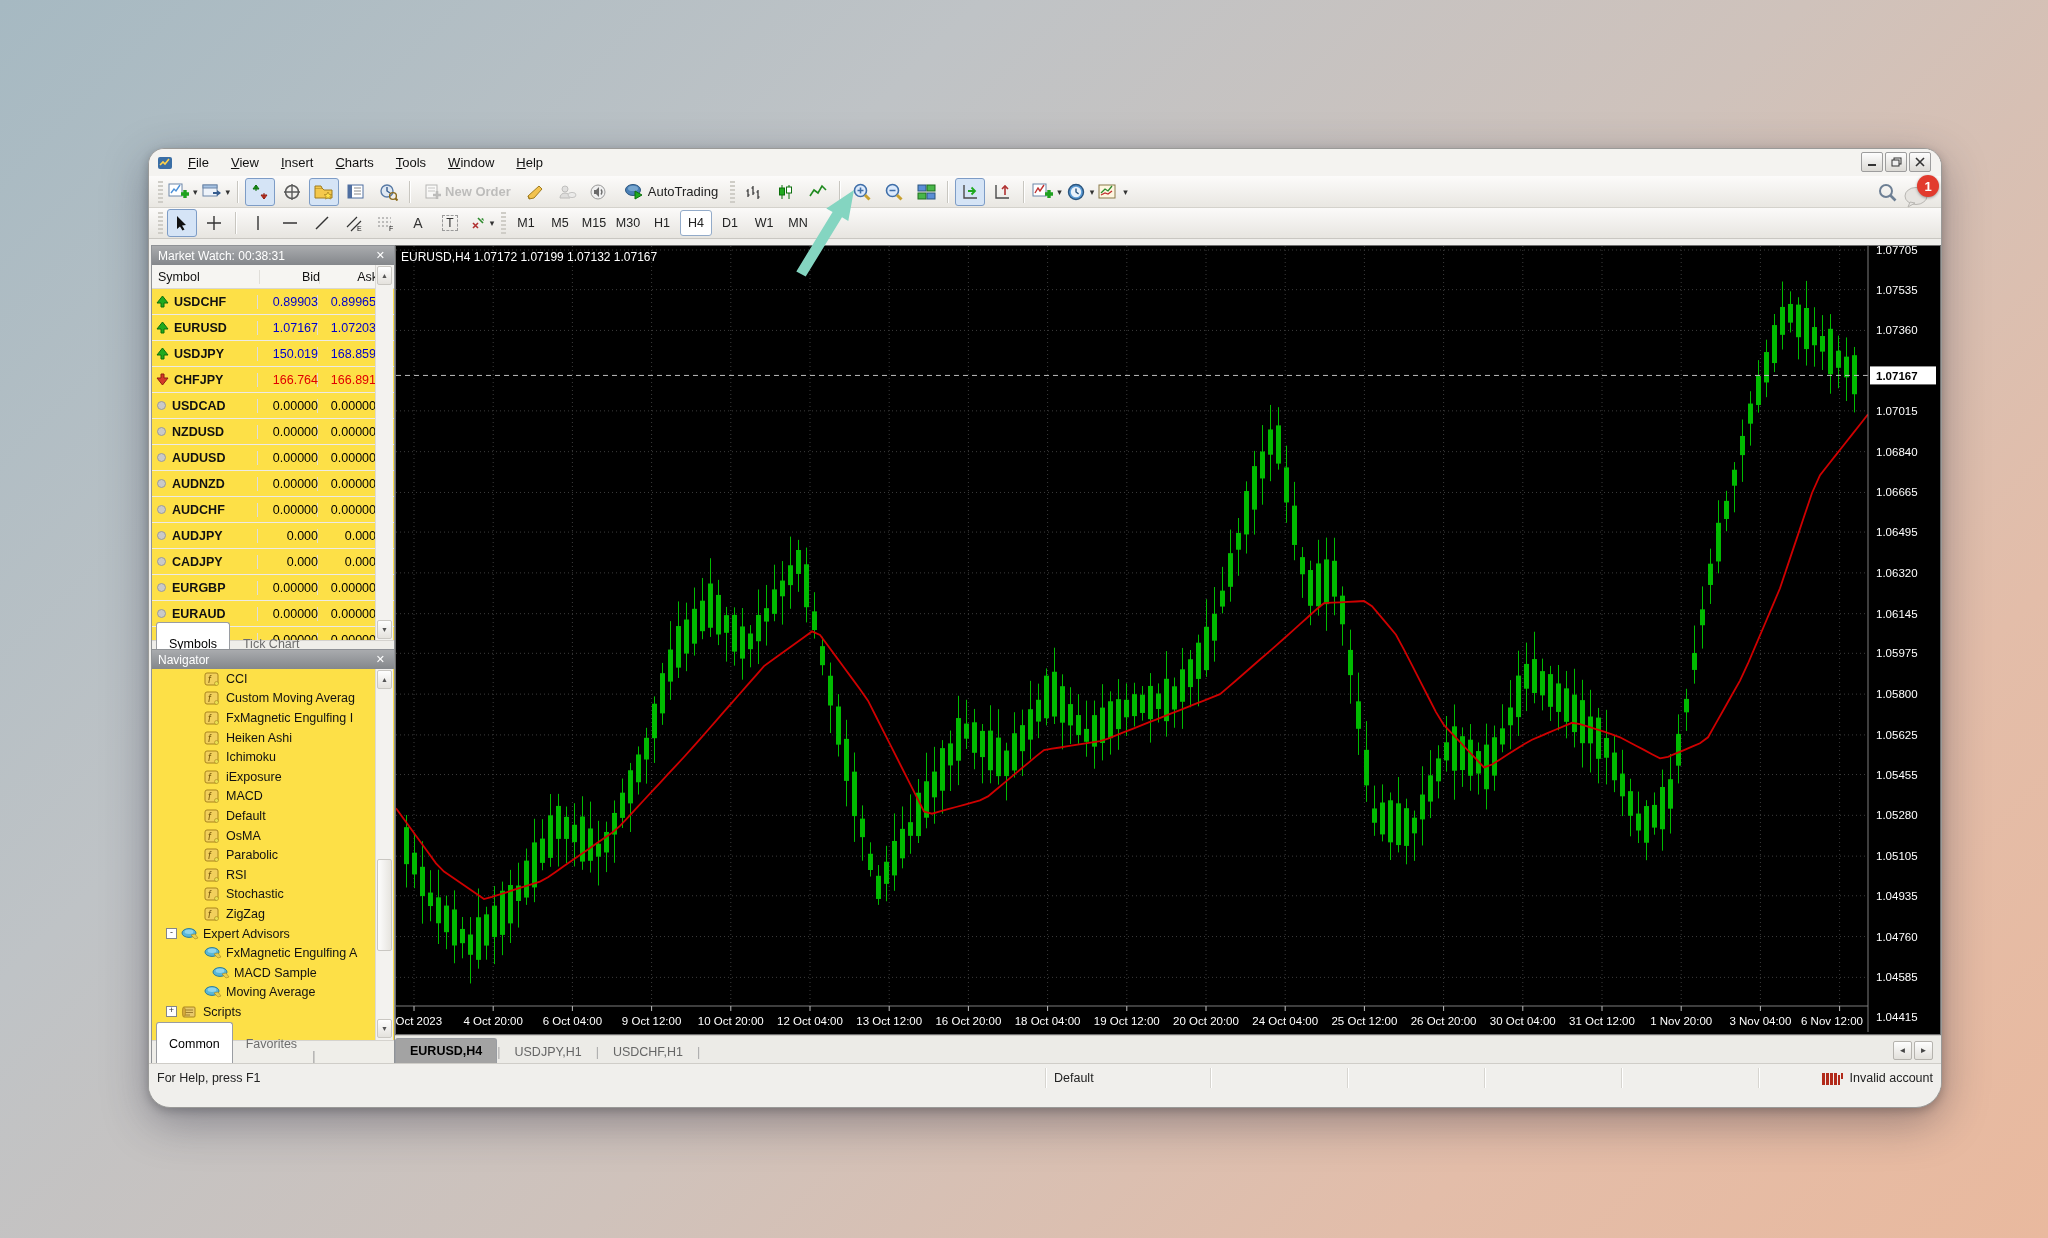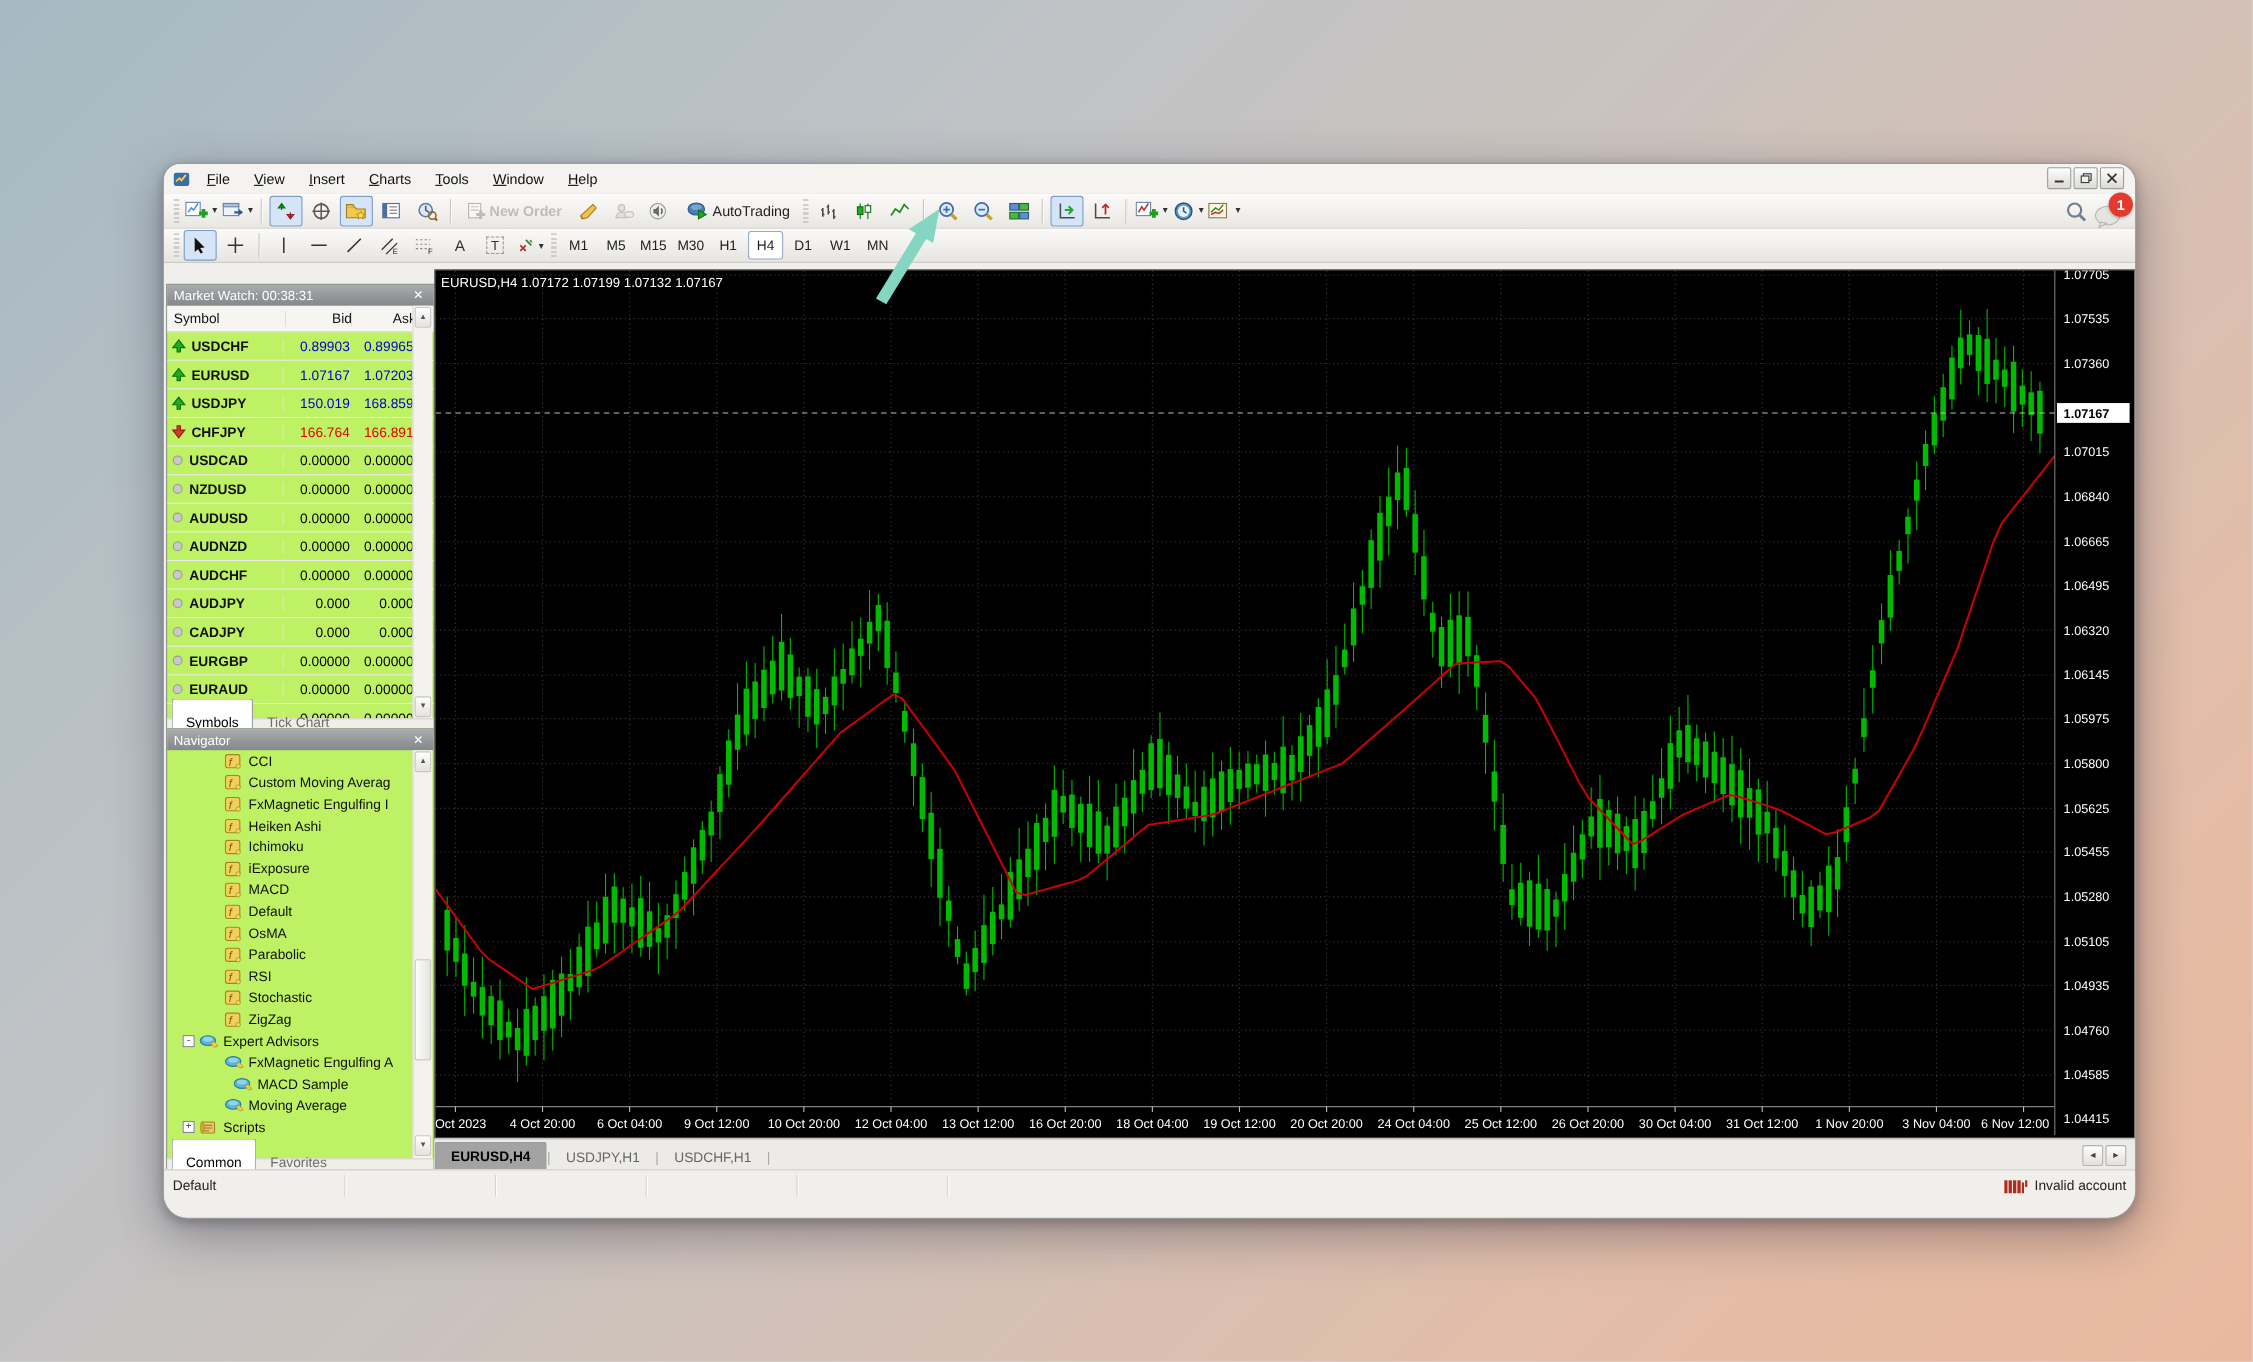--- a/index.html
+++ b/index.html
@@ -29,21 +29,21 @@
   .tb-btn.disabled{opacity:.5;font-weight:bold;}
   .tb-sep{width:1px;height:22px;background:#c8c6c0;border-right:1px solid #fff;margin:0 5px;}
   .tb-handle{width:5px;height:22px;margin:0 3px;
     background:repeating-linear-gradient(180deg,#cfcdc7 0 2px,transparent 2px 4px);}
   .caret{font-size:9px;color:#333;margin-left:1px;}
   .tf-btn{min-width:30px;height:24px;margin:0 1px;border:1px solid transparent;border-radius:3px;
     display:flex;align-items:center;justify-content:center;font-size:12.5px;color:#222;}
   .tf-btn.active{background:#fff;border-color:#93abc9;}
   .ic{display:flex;align-items:center;justify-content:center;}
   
-  .panel{position:absolute;left:2px;width:242px;background:#bef264;border:1px solid #8f9296;margin-top:13px;}
+  .panel{position:absolute;left:2px;width:242px;background:#fde047;border:1px solid #8f9296;}
   .panel-title{height:19px;background:linear-gradient(#a9abae,#84878b);color:#fff;font-size:12px;
     display:flex;align-items:center;padding:0 6px;justify-content:space-between;}
   .panel-x{color:#fff;font-size:11px;padding:0 3px;}
   #mw-panel{top:96px;height:420px;}
   #mw-header{display:flex;height:23px;border-bottom:1px solid #d9d7d2;background:#f6f5f2;font-size:12.5px;
     align-items:center;color:#111;}
   .mw-c0{width:102px;padding-left:6px;}
   .mw-c1{width:60px;text-align:right;}
   .mw-c2{width:58px;text-align:right;padding-right:3px;}
   .mw-row{display:flex;height:25px;align-items:center;font-size:12.5px;border-bottom:1px solid #eceae6;}
@@ -1253,20 +1253,21 @@
           <span class="ctab">USDCHF,H1</span>
           <span class="ctab-sep">|</span>
         </span>
     <span id="ctab-scroll">
       <span class="ctab-arrow">◄</span>
       <span class="ctab-arrow">►</span>
     </span>
   </div>
 
   <div id="statusbar" class="abs">
+    <span class="st-cell" style="width:880px">For Help, press F1</span>
     <span class="st-cell" style="width:148px">Default</span>
     <span class="st-cell" style="width:120px"></span>
     <span class="st-cell" style="width:120px"></span>
     <span class="st-cell" style="width:120px"></span>
     <span class="st-cell" style="width:120px"></span>
     <span class="st-cell" style="flex:1;border-right:none;justify-content:flex-end;gap:6px">
       <svg width="22" height="14">
             <rect x="0" y="2" width="3" height="12" fill="#b22a1a"></rect>
             <rect x="4" y="2" width="3" height="12" fill="#b22a1a"></rect>
             <rect x="8" y="2" width="3" height="12" fill="#b22a1a"></rect>

